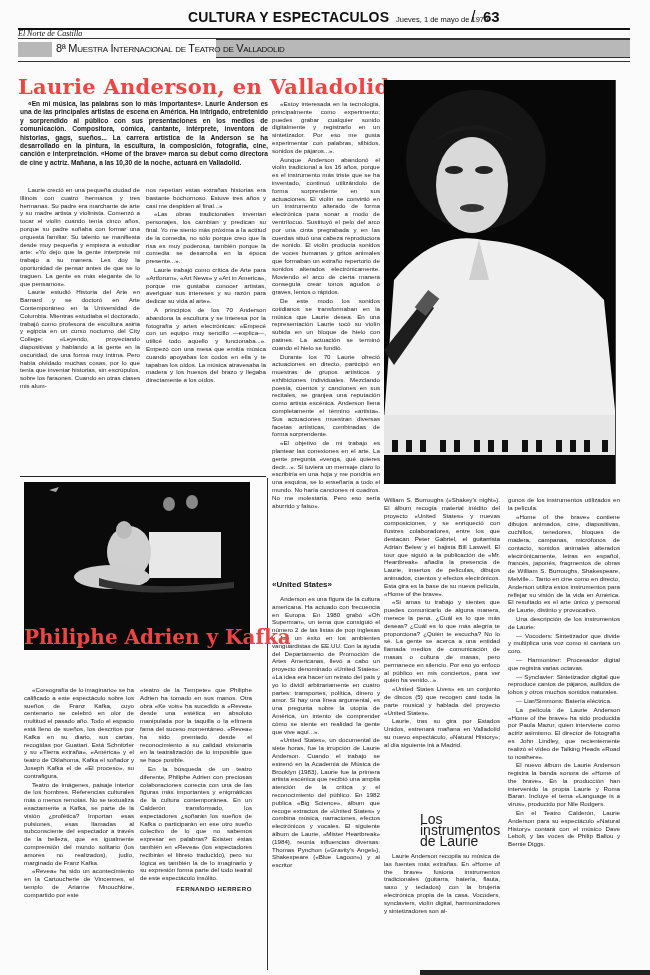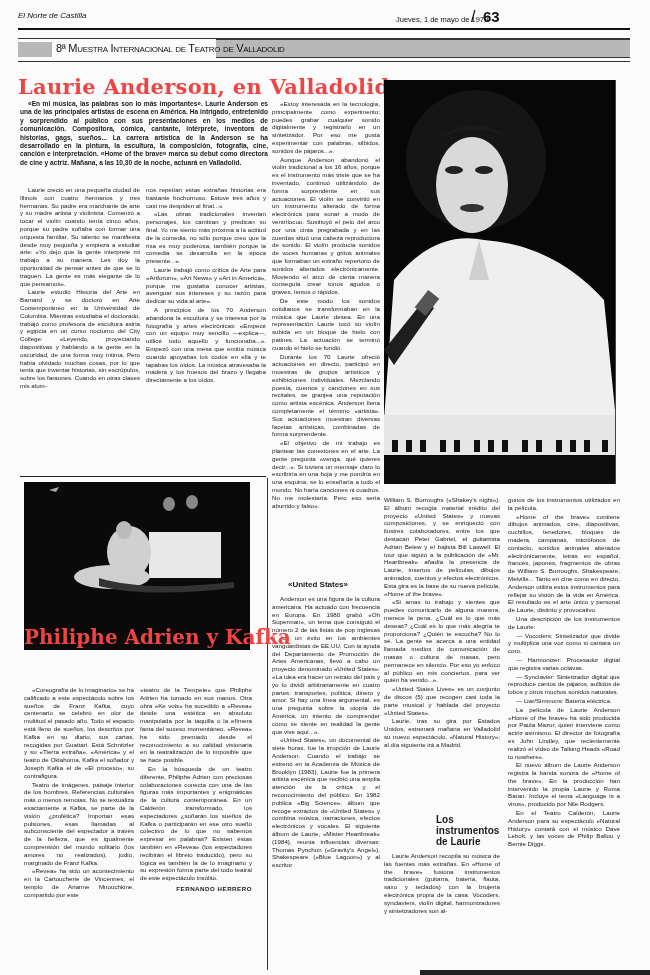--- a/index.html
+++ b/index.html
@@ -3,59 +3,60 @@
 <meta charset="utf-8">
 <style>
   * { box-sizing: border-box; margin: 0; padding: 0; }
   html, body { width: 650px; height: 975px; background: #fbfbfb; overflow: hidden; }
   body { position: relative; font-family: "Liberation Sans", sans-serif; color: #111; }
 
   .abs { position: absolute; }
 
   
   .masthead { left: 18px; top: 6px; width: 612px; height: 24px; border-bottom: 2px solid #111; }
-  .paper-name { position: absolute; left: 0; top: 5px; font-family: Liberation Sans, sans-serif; font-size: 8px; font-style: italic; }
+  .paper-name { position: absolute; left: 0; top: 23px; font-family: Liberation Serif, serif; font-size: 8px; font-style: italic; }
   .section-title { position: absolute; left: 170px; top: 3px; font-size: 14px; font-weight: bold; letter-spacing: 0.2px; }
   .date { position: absolute; left: 378px; top: 9px; font-size: 7.5px; }
   .slash { position: absolute; left: 453px; top: 2px; font-size: 16px; }
   .page-num { position: absolute; left: 465px; top: 2px; font-size: 15px; font-weight: bold; text-align: center; }
 
   .festival-bar { left: 18px; top: 38px; width: 612px; height: 28px; }
   .festival-bar .gray1 { position: absolute; left: 0; top: 4px; width: 34px; height: 15px; background: #b8b8b8; }
   .festival-bar .gray2 { position: absolute; left: 198px; top: 1px; width: 414px; height: 19px; background: #b8b8b8; border-top: 1px solid #333; border-bottom: 1px solid #333; }
   .festival-bar .lines { position: absolute; left: 0; top: 0; width: 612px; height: 24px; border-top: 1px solid #333; border-bottom: 1px solid #333; }
   .festival-label { position: absolute; left: 38px; top: 4px; font-size: 11px; font-variant: small-caps; letter-spacing: -0.3px; }
 
   
   .headline { font-family: "DejaVu Serif", serif; font-weight: bold; color: #ef4444; }
   .h-main { left: 18px; top: 74px; font-size: 21px; letter-spacing: 0.3px; }
   .h-kafka { left: 24px; top: 625px; font-size: 20px; }
 
   
   .col { font-size: 6.2px; line-height: 7.8px; text-align: justify; color: #1a1a1a; overflow: hidden; }
   .col p { text-indent: 8px; margin-bottom: 1px; }
   .lead { left: 20px; top: 100px; width: 248px; font-size: 6.6px; line-height: 8.4px; font-weight: bold; text-align: justify; text-indent: 8px; }
-  .subhead { font-weight: bold; font-size: 8px; line-height: 10px; margin: 6px 16px 5px; }
-  .subhead-big { font-size: 10px; line-height: 11px; font-weight: bold; padding-left: 36px; }
+  .subhead { font-weight: bold; font-size: 8px; line-height: 10px; margin: 6px 0 5px; }
+  .subhead-big { font-size: 14px; line-height: 11px; font-weight: normal; padding-left: 36px; }
 
   .byline { font-weight: bold; text-align: right; letter-spacing: 0.5px; margin-top: 3px; }
 
   
   .photo { background: #0a0a0a; overflow: hidden; }
   .photo-laurie { left: 384px; top: 80px; width: 232px; height: 404px; background: #070707; border-right: 1px solid #444; }
   .photo-kafka { left: 24px; top: 482px; width: 226px; height: 168px; }
 
   .rule { background: #222; }
   .vrule { background: #333; }
 </style>
 </head>
 <body>
 
 <div class="abs masthead">
   <span class="paper-name">El Norte de Castilla</span>
+  <span class="section-title">CULTURA Y ESPECTACULOS</span>
   <span class="date">Jueves, 1 de mayo de 1979</span>
   <span class="slash">/</span>
   <span class="page-num">63</span>
 </div>
 
 <div class="abs festival-bar">
   <div class="gray1"></div>
   <div class="gray2"></div>
   <div class="lines"></div>
   <span class="festival-label">8ª Muestra Internacional de Teatro de Valladolid</span>

